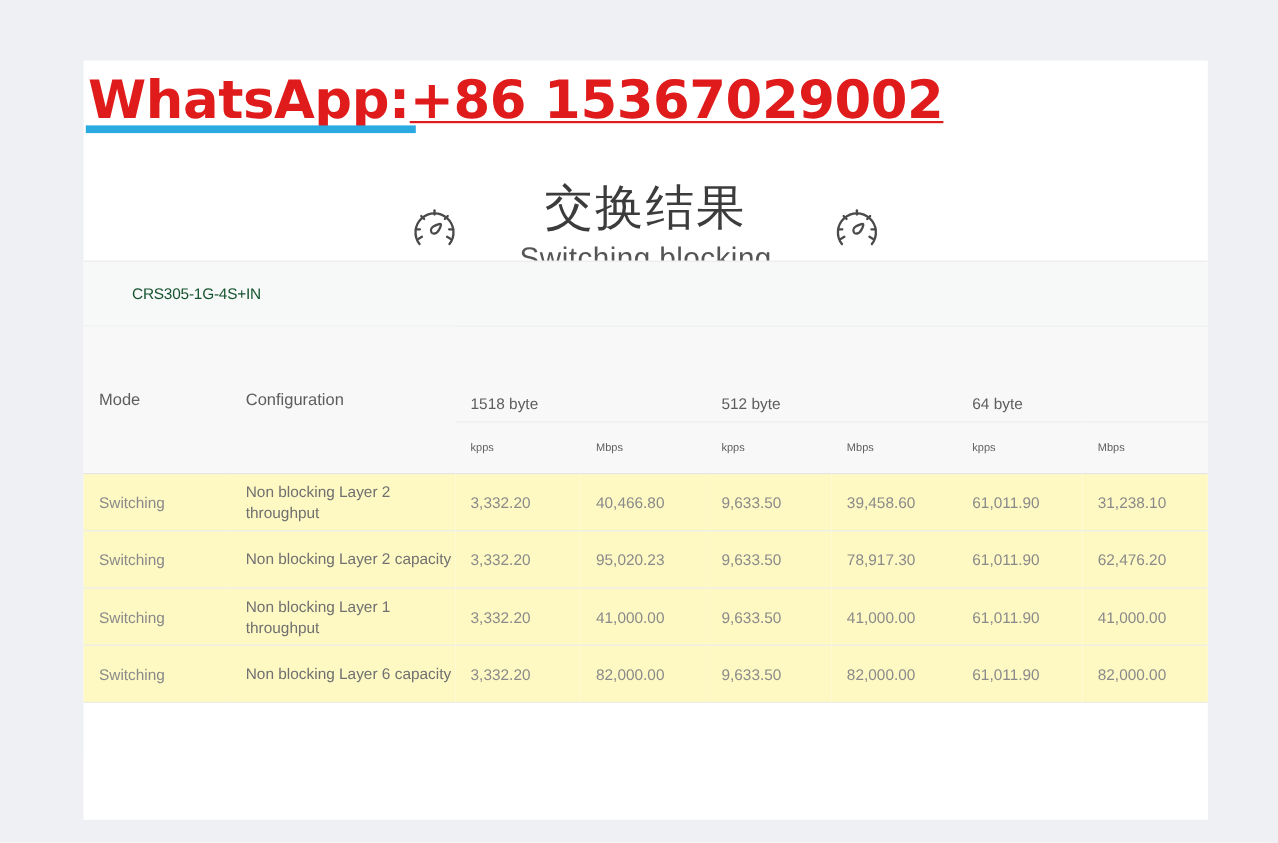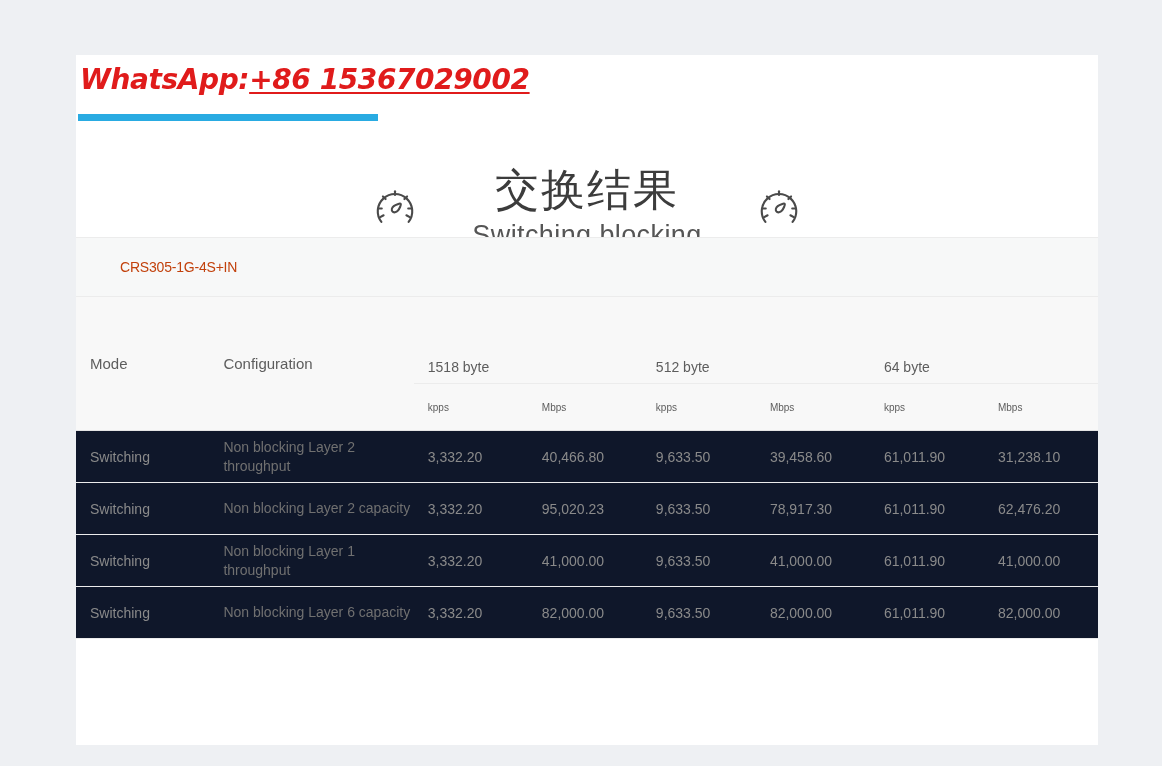--- a/index.html
+++ b/index.html
@@ -32,27 +32,26 @@
     position: absolute;
     left: 0px;
     top: 0px;
     width: 100%;
     height: 78px;
   }
   .contact-text {
     position: absolute;
     left: 4px;
     top: 8px;
-    font-size: 28px;
+    font-size: 48px;
     font-weight: bold;
     color: #e01b1b;
     letter-spacing: -0.4px;
     white-space: nowrap;
     font-family: "DejaVu Sans", sans-serif;
-    font-style: italic;
   }
   .contact-text .phone {
     text-decoration: underline;
     text-decoration-thickness: 2px;
     text-underline-offset: 3px;
   }
   .contact-rule {
     position: absolute;
     left: 2px;
     top: 59px;
@@ -111,21 +110,21 @@
     background: #f7f8f8;
     border-top: 1px solid #ececec;
     border-bottom: 1px solid #ececec;
     box-sizing: border-box;
     display: flex;
     align-items: center;
     padding-left: 44px;
   }
   .model-name {
     font-size: 14px;
-    color: #c2410c;
+    color: #14532d;
     letter-spacing: -0.2px;
   }
 
   
   .results-table {
     position: absolute;
     left: 0;
     top: 242px;
     width: 100%;
     border-collapse: collapse;
@@ -171,21 +170,21 @@
     font-size: 10px;
     color: #5d5d5d;
     padding-left: 14px;
     border-top: 1px solid #ececec;
     background: #f8f8f8;
   }
 
   tbody tr {
     border-top: 1px solid #ececec;
     height: 52px;
-    background: #0f172a;
+    background: #fef9c3;
     padding-left: 40px;
   }
   tbody tr:first-child { border-top: 1px solid #e4e4e4; }
   tbody tr:last-child  { border-bottom: 1px solid #ececec; }
 
   td.cell-mode {
     font-size: 14px;
     color: #8a8a8a;
     padding-left: 14px;
   }

